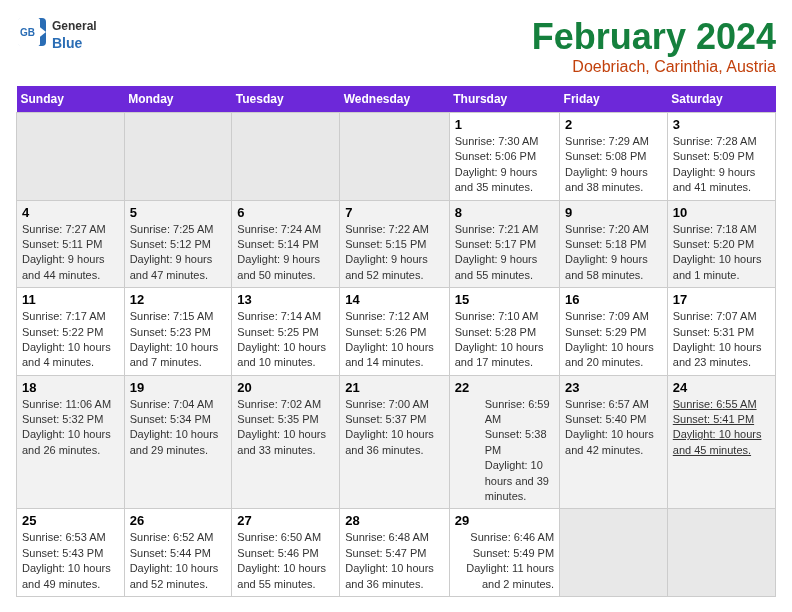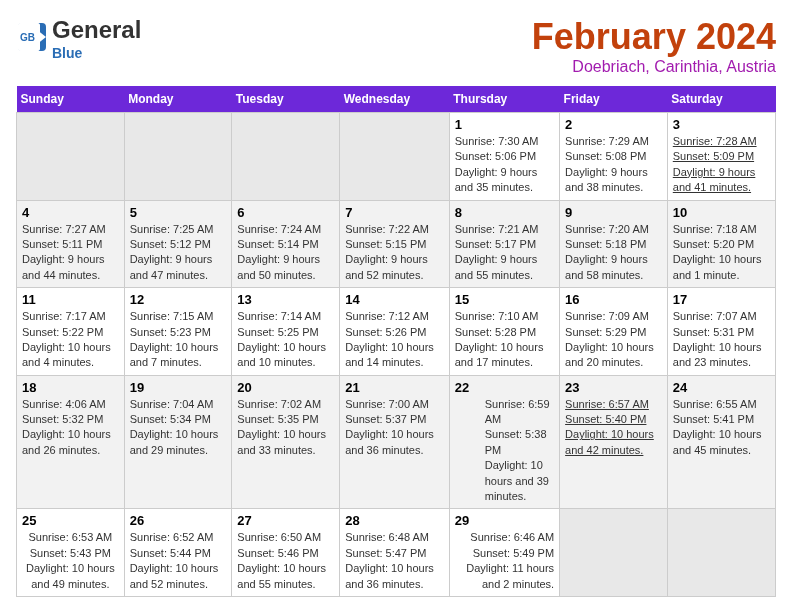--- a/index.html
+++ b/index.html
@@ -20,25 +20,25 @@
       display: flex;
       align-items: center;
       gap: 4px;
     }
     .title-area {
       text-align: right;
     }
     .main-title {
       font-size: 36px;
       font-weight: bold;
-      color: #c2410c;
+      color: #15803d;
     }
     .subtitle {
       font-size: 16px;
-      color: #a21caf;
+      color: #c2410c;
     }
     table {
       width: 100%;
       border-collapse: collapse;
       font-size: 11px;
     }
     thead tr th {
       background-color: #6d28d9;
       color: #fff;
       padding: 6px 4px;
@@ -80,21 +80,21 @@
     <div>
       <svg width="32" height="32" viewBox="0 0 32 32">
         <rect x="2" y="2" width="28" height="28" rx="4" fill="#2a6db5"></rect>
         <polygon points="20,8 30,16 20,24" fill="white"></polygon>
         <rect x="2" y="2" width="22" height="28" rx="3" fill="white"></rect>
         <rect x="2" y="2" width="22" height="28" rx="3" fill="white"></rect>
         <text x="4" y="20" font-size="10" font-weight="bold" fill="#2a6db5">GB</text>
       </svg>
     </div>
     <div>
-      <span style="font-size:24px;font-weight:bold;color:#333;">General</span><br>
+      <span style="font-size:12px;font-weight:bold;color:#333;">General</span><br>
       <span style="font-size:14px;font-weight:bold;color:#2a6db5;">Blue</span>
     </div>
   </div>
   <div class="title-area">
     <div class="main-title">February 2024</div>
     <div class="subtitle">Doebriach, Carinthia, Austria</div>
   </div>
 </div>
 
 <table>
@@ -122,21 +122,21 @@
 Daylight: 9 hours and 35 minutes.</div>
         </td>
         <td>
           <span class="day-number">2</span>
           <div class="day-info" style="white-space: pre-line;">Sunrise: 7:29 AM
 Sunset: 5:08 PM
 Daylight: 9 hours and 38 minutes.</div>
         </td>
         <td>
           <span class="day-number">3</span>
-          <div class="day-info" style="white-space: pre-line; text-decoration: underline;">Sunrise: 7:28 AM
+          <div class="day-info" style="white-space: pre-line;">Sunrise: 7:28 AM
 Sunset: 5:09 PM
 Daylight: 9 hours and 41 minutes.</div>
         </td>
       </tr>
       <tr>
         <td>
           <span class="day-number">4</span>
           <div class="day-info" style="white-space: pre-line;">Sunrise: 7:27 AM
 Sunset: 5:11 PM
 Daylight: 9 hours and 44 minutes.</div>
@@ -218,21 +218,21 @@
         <td>
           <span class="day-number">17</span>
           <div class="day-info" style="white-space: pre-line;">Sunrise: 7:07 AM
 Sunset: 5:31 PM
 Daylight: 10 hours and 23 minutes.</div>
         </td>
       </tr>
       <tr>
         <td>
           <span class="day-number">18</span>
-          <div class="day-info" style="white-space: pre-line;">Sunrise: 4:06 AM
+          <div class="day-info" style="white-space: pre-line;">Sunrise: 11:06 AM
 Sunset: 5:32 PM
 Daylight: 10 hours and 26 minutes.</div>
         </td>
         <td>
           <span class="day-number">19</span>
           <div class="day-info" style="white-space: pre-line;">Sunrise: 7:04 AM
 Sunset: 5:34 PM
 Daylight: 10 hours and 29 minutes.</div>
         </td>
         <td>
@@ -248,35 +248,35 @@
 Daylight: 10 hours and 36 minutes.</div>
         </td>
         <td>
           <span class="day-number">22</span>
           <div class="day-info" style="white-space: pre-line; margin-left: 30px;">Sunrise: 6:59 AM
 Sunset: 5:38 PM
 Daylight: 10 hours and 39 minutes.</div>
         </td>
         <td>
           <span class="day-number">23</span>
-          <div class="day-info" style="white-space: pre-line; text-decoration: underline;">Sunrise: 6:57 AM
+          <div class="day-info" style="white-space: pre-line;">Sunrise: 6:57 AM
 Sunset: 5:40 PM
 Daylight: 10 hours and 42 minutes.</div>
         </td>
         <td>
           <span class="day-number">24</span>
-          <div class="day-info" style="white-space: pre-line;">Sunrise: 6:55 AM
+          <div class="day-info" style="white-space: pre-line; text-decoration: underline;">Sunrise: 6:55 AM
 Sunset: 5:41 PM
 Daylight: 10 hours and 45 minutes.</div>
         </td>
       </tr>
       <tr>
         <td>
           <span class="day-number">25</span>
-          <div class="day-info" style="white-space: pre-line; text-align: center;">Sunrise: 6:53 AM
+          <div class="day-info" style="white-space: pre-line;">Sunrise: 6:53 AM
 Sunset: 5:43 PM
 Daylight: 10 hours and 49 minutes.</div>
         </td>
         <td>
           <span class="day-number">26</span>
           <div class="day-info" style="white-space: pre-line;">Sunrise: 6:52 AM
 Sunset: 5:44 PM
 Daylight: 10 hours and 52 minutes.</div>
         </td>
         <td>

